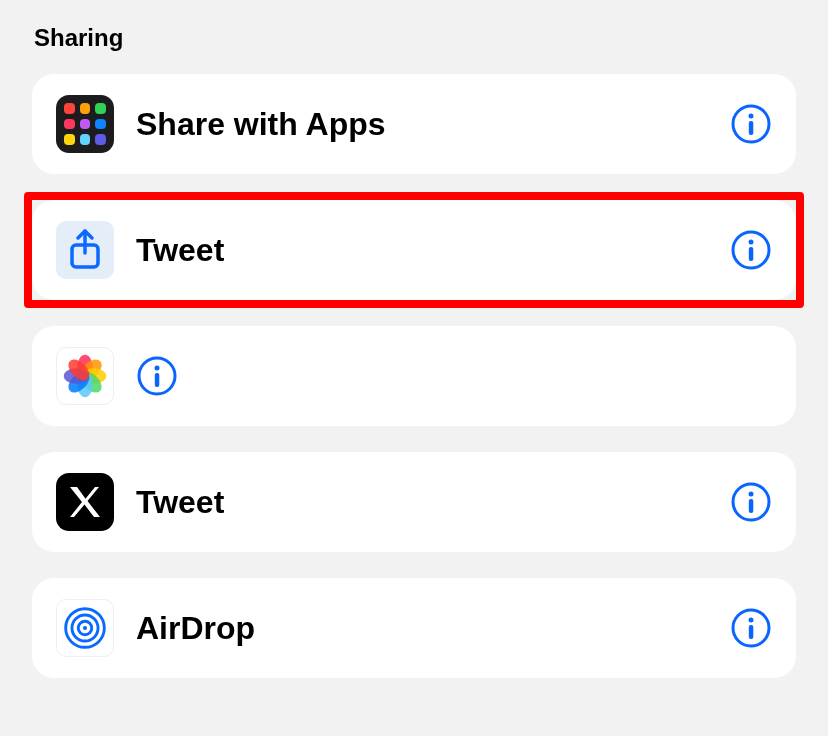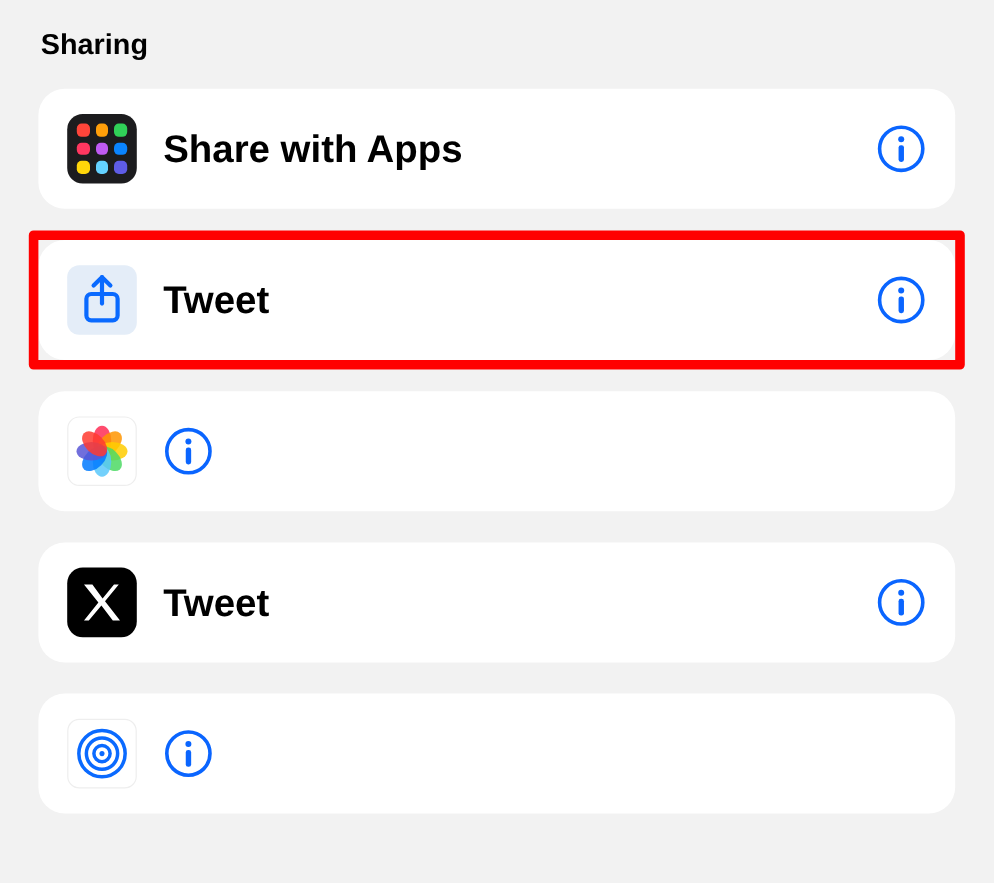--- a/index.html
+++ b/index.html
@@ -226,20 +226,21 @@
   <div class="list-row-wrap">
     <div class="list-row">
       <div class="app-icon airdrop-icon small-radius">
         <svg viewBox="0 0 58 58" width="58" height="58">
           <circle cx="29" cy="29" r="20" fill="none" stroke="#0a6aff" stroke-width="3"></circle>
           <circle cx="29" cy="29" r="13.5" fill="none" stroke="#0a6aff" stroke-width="3"></circle>
           <circle cx="29" cy="29" r="7" fill="none" stroke="#0a6aff" stroke-width="3"></circle>
           <circle cx="29" cy="29" r="2.2" fill="#0a6aff"></circle>
         </svg>
       </div>
+      <div class="label">AirDrop</div>
       <div class="info-button">
         <svg viewBox="0 0 42 42">
           <circle cx="21" cy="21" r="18" fill="none" stroke="#0a65ff" stroke-width="3"></circle>
           <circle cx="21" cy="13" r="2.5" fill="#0a65ff"></circle>
           <rect x="18.8" y="18" width="4.5" height="14" rx="2" fill="#0a65ff"></rect>
         </svg>
       </div>
     </div>
   </div>
 

